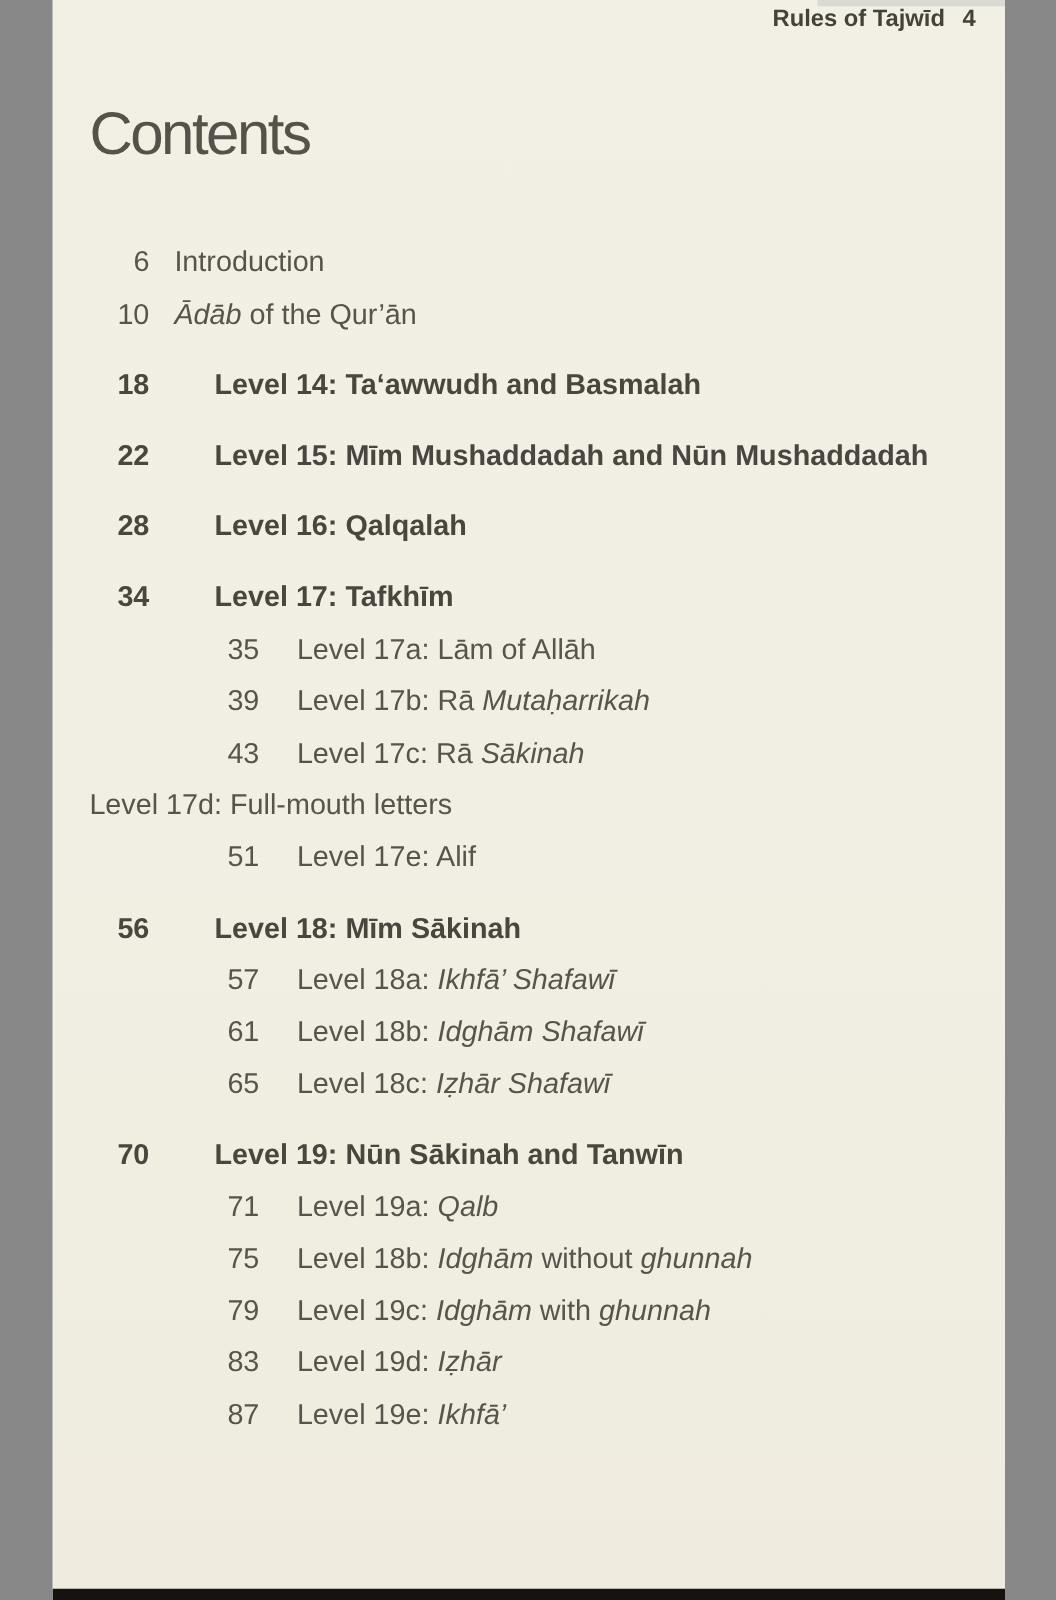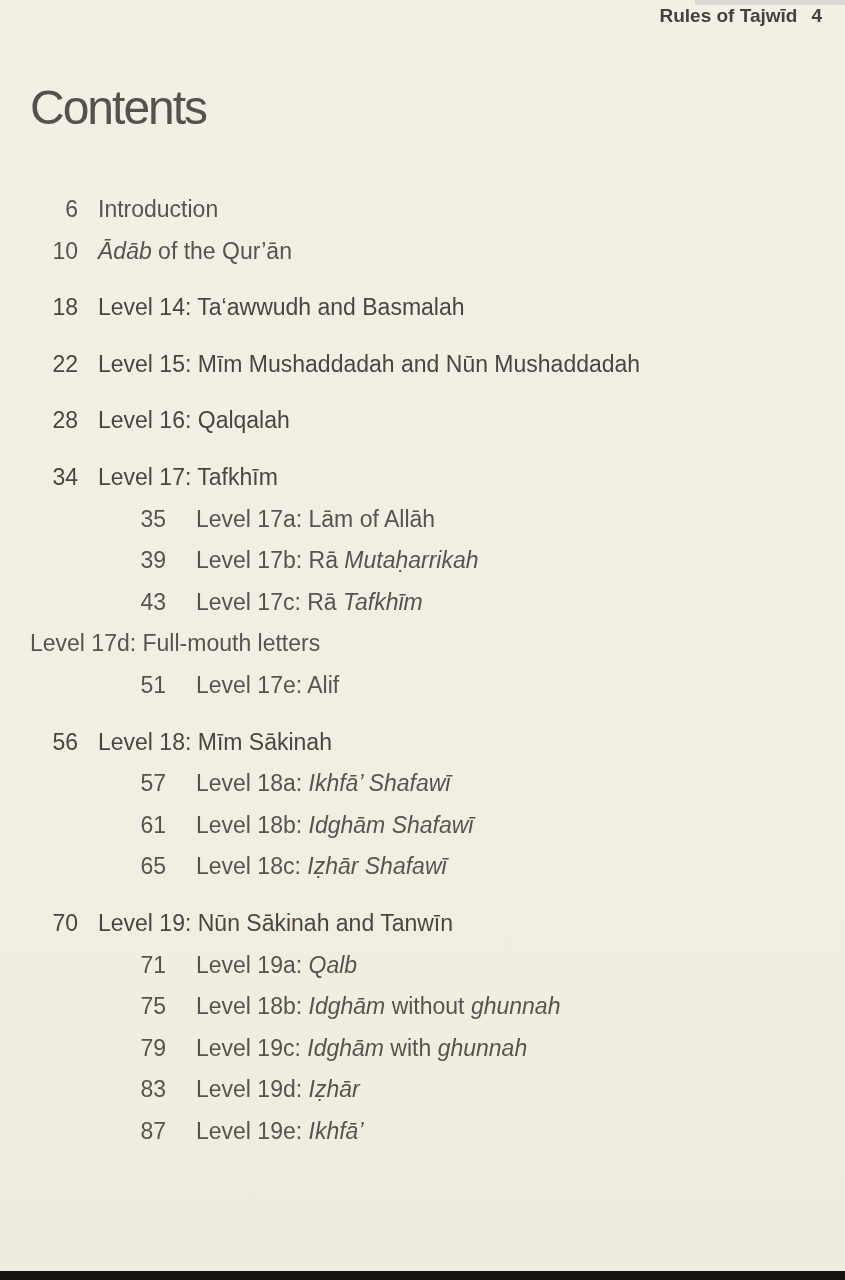--- a/index.html
+++ b/index.html
@@ -1,18 +1,18 @@
 <!DOCTYPE html>
 <html><head>
 <meta charset="utf-8">
 <style>
   html, body { margin: 0; padding: 0; background: #888; }
   .page {
     position: relative;
-    width: 845px;
+    width: 762px;
     height: 1280px;
     margin: 0 auto;
     background: linear-gradient(180deg, #f2efe5 0%, #f1eee3 55%, #efecdf 100%);
     font-family: "Liberation Sans", "DejaVu Sans", sans-serif;
     color: #57534c;
     overflow: hidden;
   }
   .corner-strip {
     position: absolute; top: 0; right: 0;
     width: 150px; height: 5px;
@@ -48,23 +48,24 @@
     line-height: 41.6px;
     font-size: 23px;
     color: #58544d;
   }
   .row .num { flex: none; text-align: right; }
   .row.lvl0 .num { width: 78px; }
   .row.lvl0 .label { padding-left: 20px; }
   .row.lvl1 .num { width: 150px; padding-left: 16px; }
   .row.lvl1 .label { padding-left: 30px; }
   .row.bold {
-    font-weight: 400;
+    font-weight: 700;
     margin-top: 15px;
     color: #4a463f;
+    gap: 32px;
   }
   .label { white-space: nowrap; text-align: right; }
   .label em { font-style: italic; }
   .scan-edge {
     position: absolute;
     left: 0; right: 0; bottom: 0;
     height: 9px;
     background: #15120f;
   }
 </style>
@@ -108,21 +109,21 @@
       <div class="row lvl1">
         <span class="num">35</span>
         <span class="label"><span>Level 17a: Lām of Allāh</span></span>
       </div>
       <div class="row lvl1">
         <span class="num">39</span>
         <span class="label"><span>Level 17b: Rā </span><em>Mutaḥarrikah</em></span>
       </div>
       <div class="row lvl1">
         <span class="num">43</span>
-        <span class="label"><span>Level 17c: Rā </span><em>Tafkhīm</em></span>
+        <span class="label"><span>Level 17c: Rā </span><em>Sākinah</em></span>
       </div>
       <div class="row lvl1">
         <span class="label"><span>Level 17d: Full-mouth letters</span></span>
       </div>
       <div class="row lvl1">
         <span class="num">51</span>
         <span class="label"><span>Level 17e: Alif</span></span>
       </div>
       <div class="row lvl0 bold">
         <span class="num">56</span>

